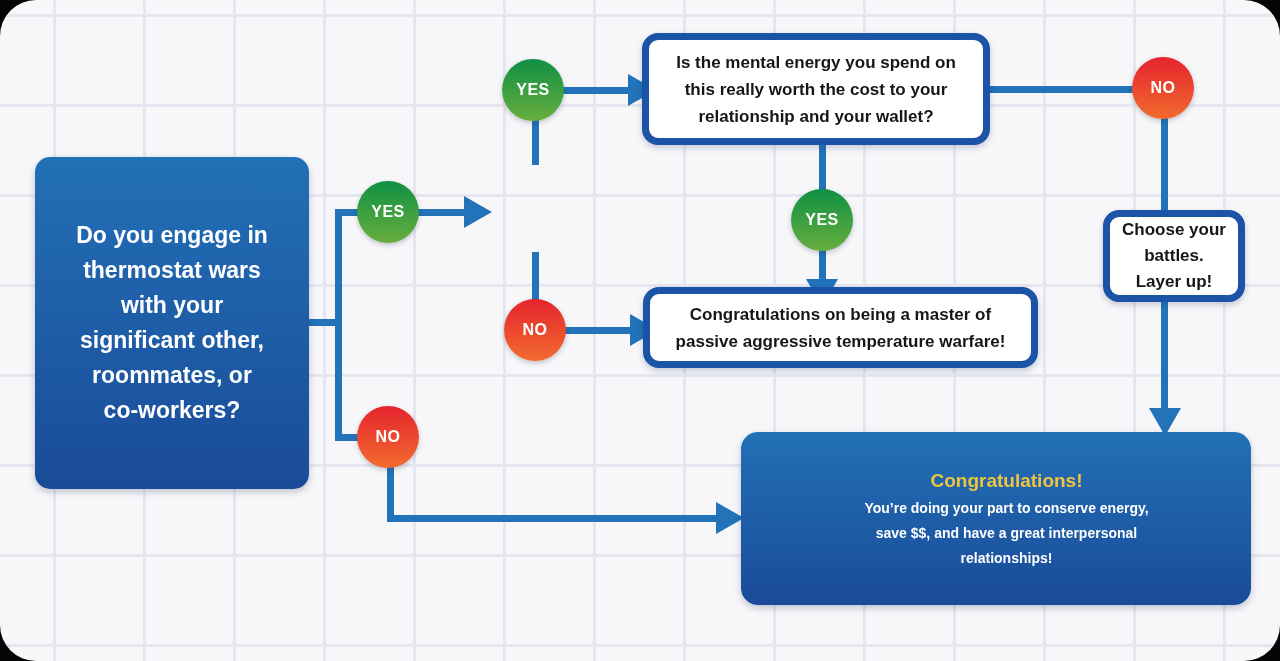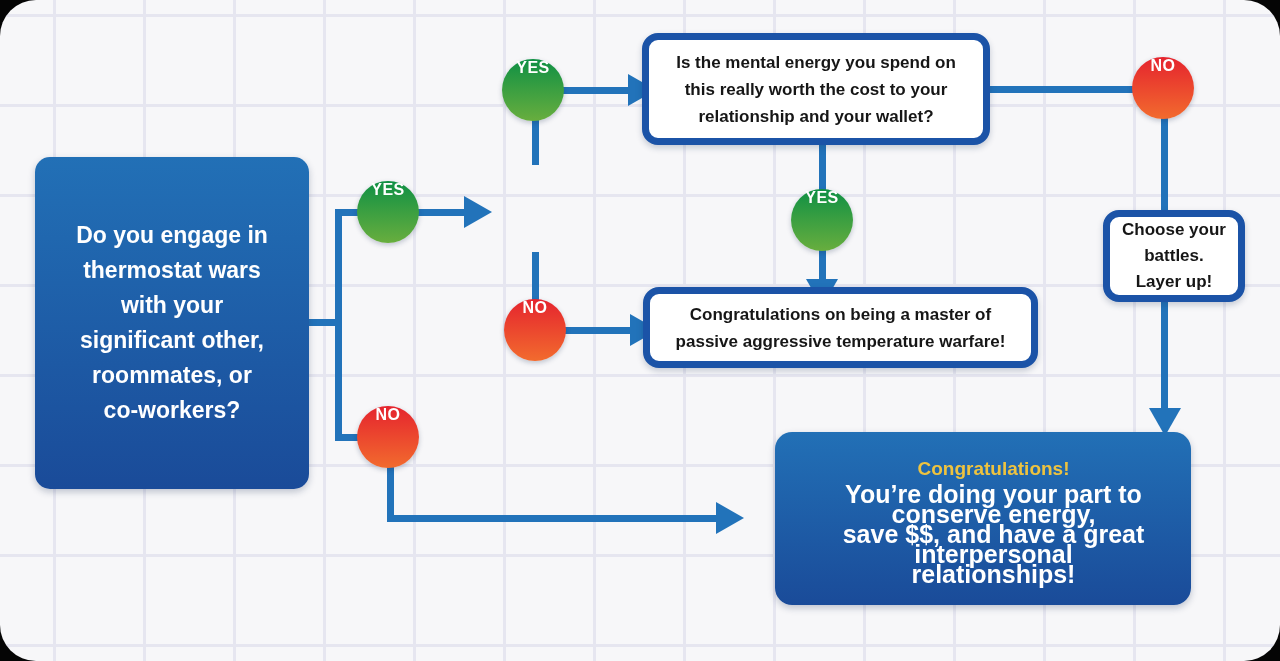--- a/index.html
+++ b/index.html
@@ -30,24 +30,24 @@
     position:absolute;z-index:2;border-radius:15px;box-sizing:border-box;
     background:linear-gradient(180deg,#2270b6 0%,#1a4b99 100%);
     display:flex;flex-direction:column;align-items:center;justify-content:center;
     box-shadow:0 3px 7px rgba(20,40,80,.25);
   }
   .blue-box .box-text{
     color:#ffffff;font-weight:bold;text-align:center;white-space:pre-line;
   }
   .start-text{font-size:23px;line-height:35px;}
   .end-heading{color:#eec33f;font-weight:bold;font-size:19px;line-height:30px;text-align:center;}
-  .end-text{font-size:25px;line-height:20px;}
+  .end-text{font-size:14px;line-height:25px;}
   .badge{
     position:absolute;z-index:3;width:62px;height:62px;border-radius:50%;
-    display:flex;justify-content:center;
+    display:flex;align-items:center;justify-content:center;
     color:#fff;font-weight:bold;font-size:16px;letter-spacing:.03em;
     box-shadow:0 2px 5px rgba(20,40,80,.25);
   }
   .badge.yes{background:linear-gradient(180deg,#0f9044 0%,#68ae3e 100%);}
   .badge.no{background:linear-gradient(180deg,#e5242e 0%,#f26b2e 100%);}
 </style>
 </head>
 <body>
 
 <div class="canvas">
@@ -99,21 +99,21 @@
     <div class="box-text">Congratulations on being a master of
 passive aggressive temperature warfare!</div>
   </div>
 
   <div class="white-box" style="left:1103px;top:210px;width:142px;height:92px;align-items:center;">
     <div class="box-text" style="line-height:26px;">Choose your
 battles.
 Layer up!</div>
   </div>
 
-  <div class="blue-box" style="left:775px;top:432px;width:416px;height:173px;border-radius:17px;padding-left:21px;">
+  <div class="blue-box" style="left:741px;top:432px;width:510px;height:173px;border-radius:17px;padding-left:21px;">
     <div class="end-heading">Congratulations!</div>
     <div class="box-text end-text">You’re doing your part to conserve energy,
 save $$, and have a great interpersonal
 relationships!</div>
   </div>
 
   <div class="badge yes" style="left:357px;top:181px;">
     <span>YES</span>
   </div>
   <div class="badge no" style="left:357px;top:406px;">

